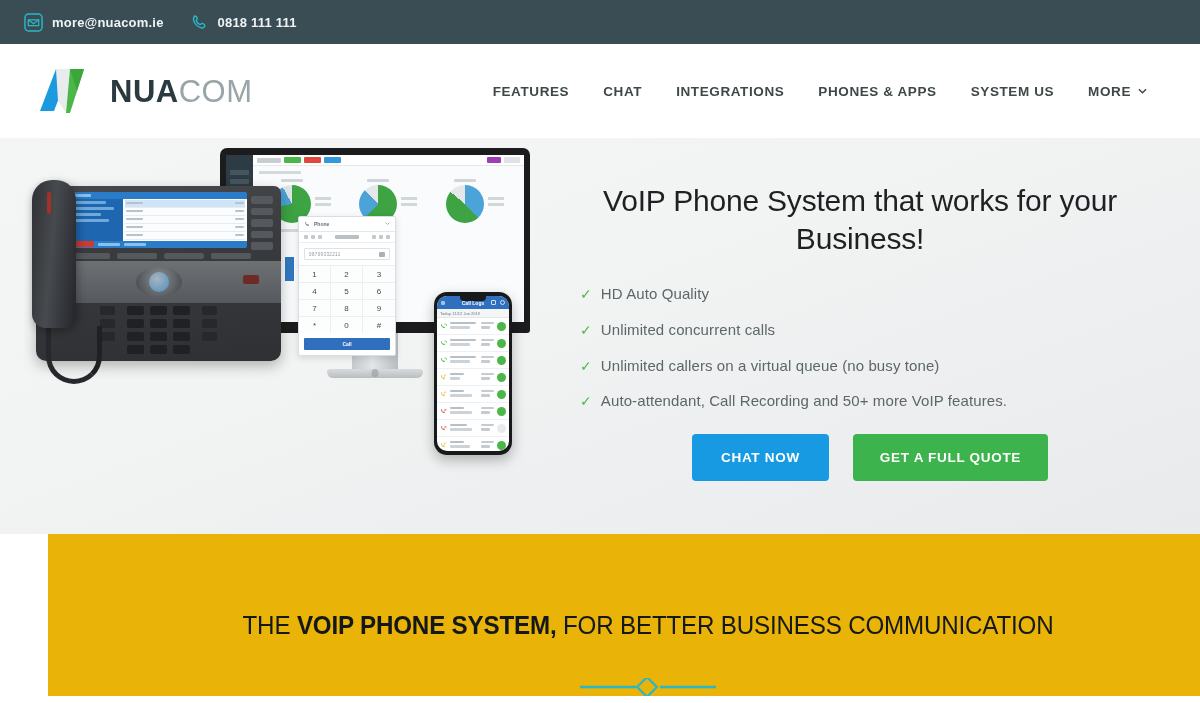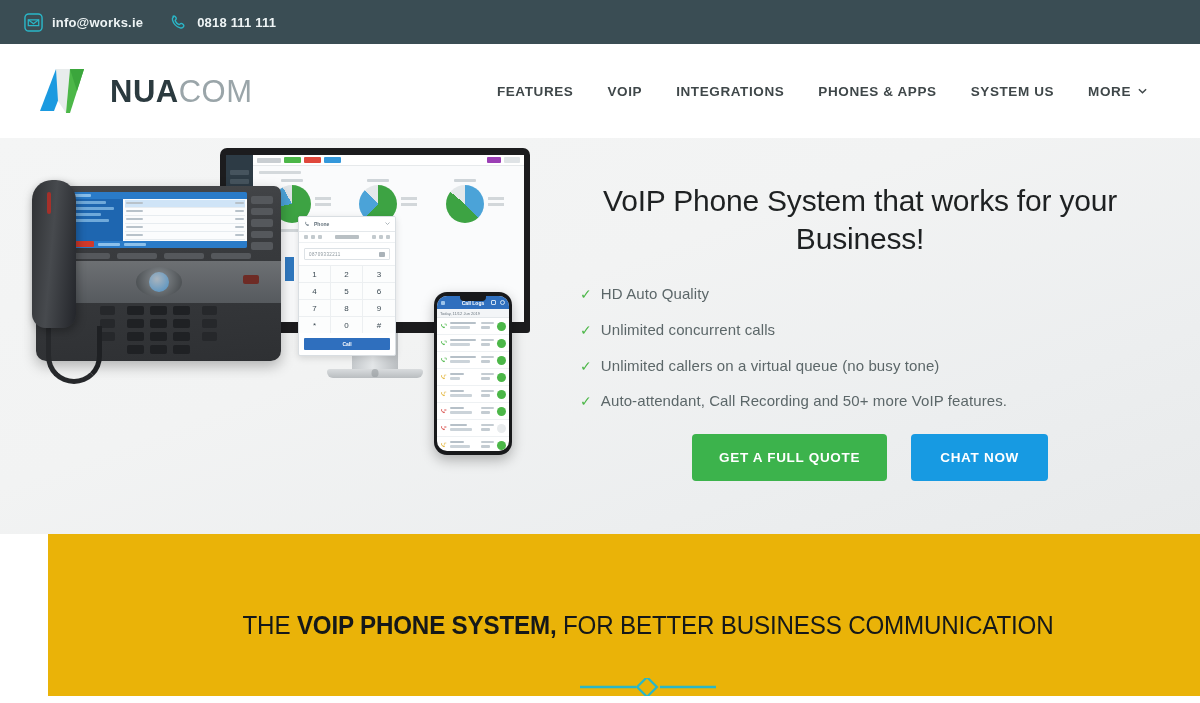--- a/index.html
+++ b/index.html
@@ -316,21 +316,21 @@
 <div class="topbar">
   <div class="topbar-left">
     <div class="contact-item">
       <span>
         <svg class="icon-env" viewBox="0 0 20 20">
           <rect x="1" y="1" width="18" height="18" rx="4" fill="none" stroke="#2ab7c8" stroke-width="1.5"></rect>
           <path d="M4.5 7.2h11v6.2h-11z" fill="none" stroke="#2ab7c8" stroke-width="1.3"></path>
           <path d="M4.5 7.2l5.5 4 5.5-4" fill="none" stroke="#2ab7c8" stroke-width="1.3"></path>
         </svg>
       </span>
-      <span class="contact-text">info@works.ie</span>
+      <span class="contact-text">more@nuacom.ie</span>
     </div>
     <div class="contact-item">
       <span>
         <svg class="icon-phone" viewBox="0 0 20 20">
           <path d="M4.2 3.4c1.6-1 2.6.4 3.3 1.7.5 1 .1 1.5-.6 2.1-.5.4-.5.8-.2 1.4.7 1.5 1.9 2.7 3.4 3.4.6.3 1 .2 1.4-.3.6-.7 1.1-1.1 2.1-.6 1.3.7 2.7 1.7 1.7 3.3-.7 1.1-2.2 1.6-3.5 1.2-3.9-1.1-7-4.2-8.1-8.1-.4-1.3.1-2.8 1.2-3.5z" fill="none" stroke="#2ab7c8" stroke-width="1.5" stroke-linejoin="round"></path>
         </svg>
       </span>
       <span class="contact-text">0818 111 111</span>
     </div>
   </div>
@@ -348,21 +348,21 @@
     </span>
     <span class="logo-text">
       <span class="logo-nua">NUA</span><span class="logo-com">COM</span>
     </span>
   </div>
   <div class="nav-menu">
     <div class="nav-item">
       <span>FEATURES</span>
     </div>
     <div class="nav-item">
-      <span>VOIP</span>
+      <span>CHAT</span>
     </div>
     <div class="nav-item">
       <span>INTEGRATIONS</span>
     </div>
     <div class="nav-item">
       <span>PHONES &amp; APPS</span>
     </div>
     <div class="nav-item">
       <span>SYSTEM US</span>
     </div>
@@ -754,22 +754,22 @@
         <li>
           <span class="tick">✓</span>
           <span>Unlimited callers on a virtual queue (no busy tone)</span>
         </li>
         <li>
           <span class="tick">✓</span>
           <span>Auto-attendant, Call Recording and 50+ more VoIP features.</span>
         </li>
       </ul>
       <div class="hero-btns">
+        <button class="btn btn-blue">CHAT NOW</button>
         <button class="btn btn-green">GET A FULL QUOTE</button>
-        <button class="btn btn-blue">CHAT NOW</button>
       </div>
     </div>
 
   </div>
 </div>
 
 <div class="section2">
   <h2 class="sec-title"><span>THE </span><b>VOIP PHONE SYSTEM,</b><span> FOR BETTER BUSINESS COMMUNICATION</span></h2>
   <div class="divider">
     <svg width="140" height="18" viewBox="0 0 140 18">

